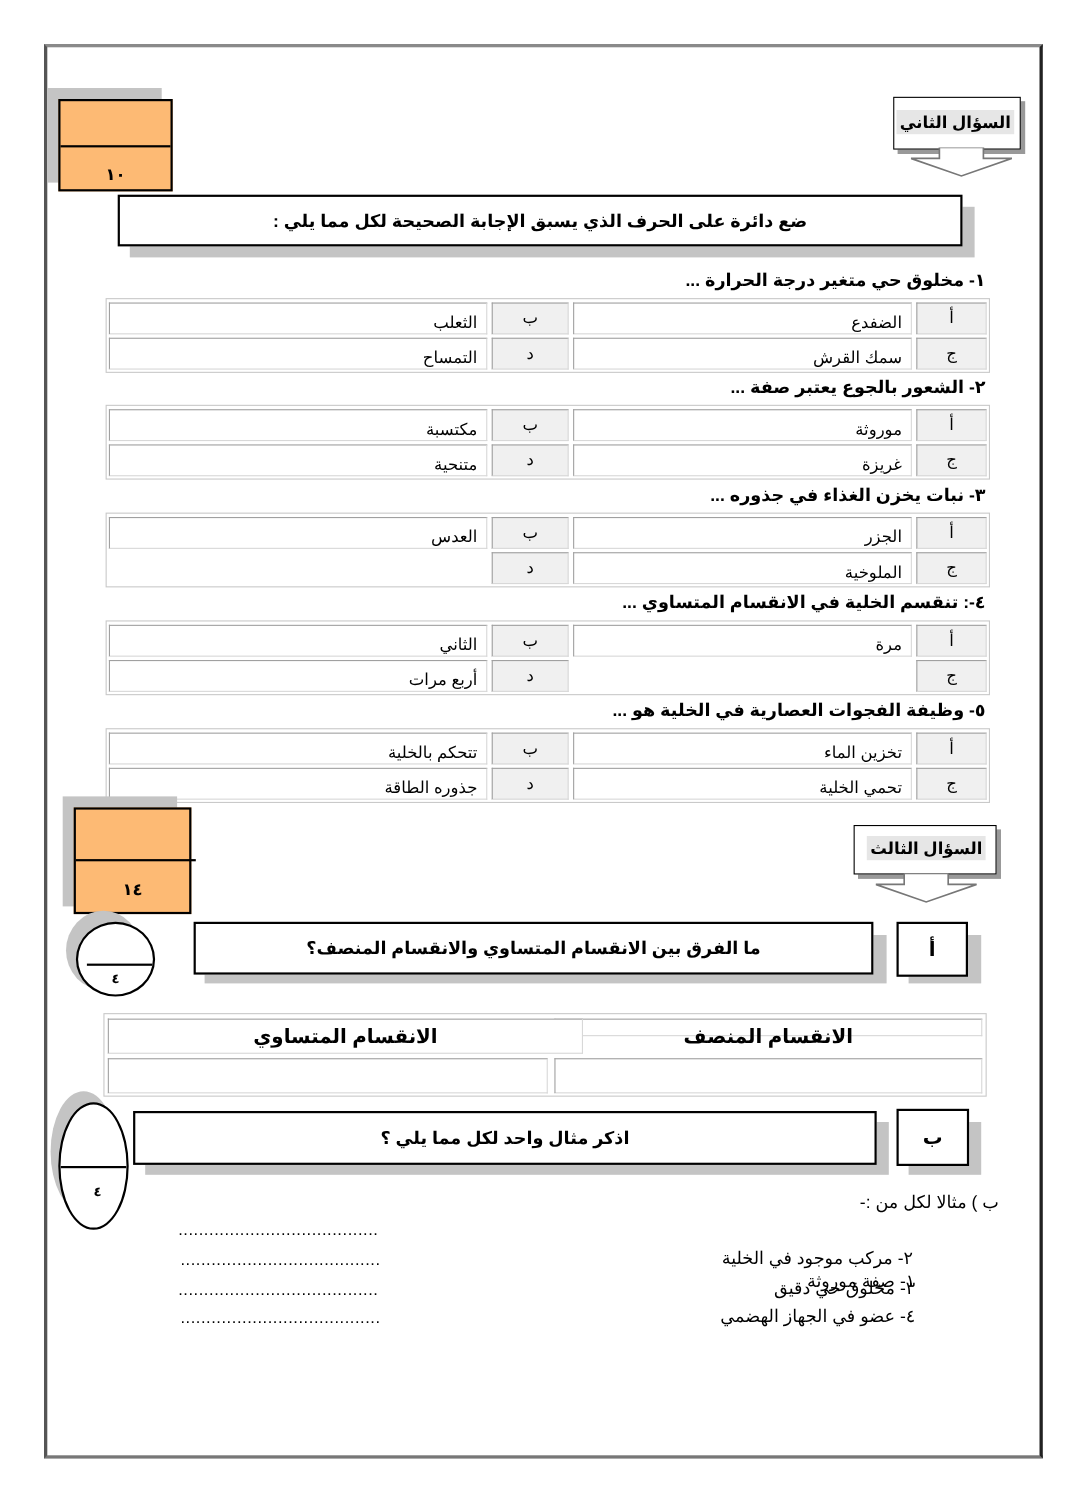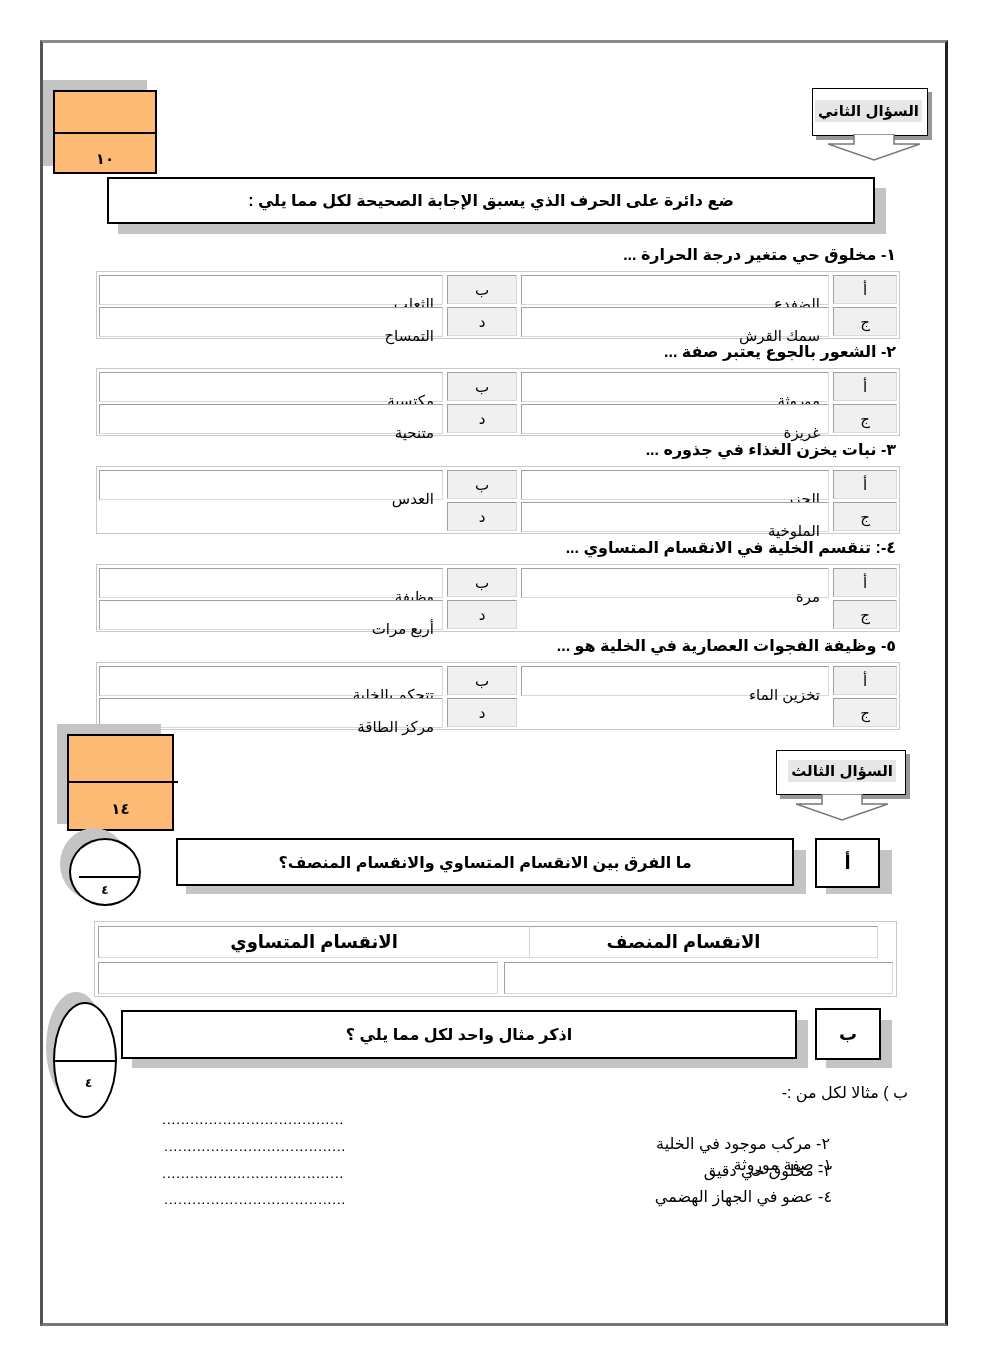--- a/index.html
+++ b/index.html
@@ -26,21 +26,21 @@
   .instr-box { border:2px solid #000; background:#fff; box-sizing:border-box;
                display:flex; align-items:center; justify-content:center;
                font-weight:bold; font-size:16px; direction:rtl; }
 
   
   .q-title { direction:rtl; font-weight:bold; font-size:16px; white-space:nowrap; }
   .mcq { border:1px solid #c9c9c9; box-sizing:border-box; background:#fff; }
   .mcq-row { position:absolute; left:2px; right:2px; height:29px; }
   .cell { position:absolute; top:0; height:29px; box-sizing:border-box;
           border:1px solid #a0a0a0; border-right-color:#d8d8d8; border-bottom-color:#d8d8d8;
-          font-size:15px; direction:rtl; line-height:27px; padding:14px 8px; white-space:nowrap; }
+          font-size:15px; direction:rtl; line-height:27px; padding:4px 8px; white-space:nowrap; }
   .cell.letter { background:#f0f0f0; text-align:center; padding:0; }
   .cell.text { background:#fff; text-align:right; }
 
   
   .cmp { border:1px solid #c9c9c9; box-sizing:border-box; }
   .cmp-cell { position:absolute; box-sizing:border-box; border:1px solid #a0a0a0;
               border-right-color:#d8d8d8; border-bottom-color:#d8d8d8; background:#fff;
               text-align:center; font-weight:bold; font-size:18px; direction:rtl; }
 
   
@@ -124,41 +124,42 @@
     <div class="cell letter" style="right:380px;width:70px;">د</div>
   </div>
 </div>
 
 <div class="abs q-title" style="right:96px;top:538px;">٤-: تنقسم الخلية في الانقسام المتساوي ...</div>
 <div class="abs mcq" style="left:96px;top:564px;width:804px;height:68px;">
   <div class="mcq-row" style="top:3px;">
     <div class="cell letter" style="right:0;width:64px;">أ</div>
     <div class="cell text" style="right:68px;width:308px;">مرة</div>
     <div class="cell letter" style="right:380px;width:70px;">ب</div>
-    <div class="cell text" style="right:454px;left:0;">وظيفة</div>
+    <div class="cell text" style="right:454px;left:0;">الثاني</div>
   </div>
   <div class="mcq-row" style="top:35px;">
     <div class="cell letter" style="right:0;width:64px;">ج</div>
     <div class="cell letter" style="right:380px;width:70px;">د</div>
     <div class="cell text" style="right:454px;left:0;">أربع مرات</div>
   </div>
 </div>
 
 <div class="abs q-title" style="right:96px;top:636px;">٥- وظيفة الفجوات العصارية في الخلية هو ...</div>
 <div class="abs mcq" style="left:96px;top:662px;width:804px;height:68px;">
   <div class="mcq-row" style="top:3px;">
     <div class="cell letter" style="right:0;width:64px;">أ</div>
     <div class="cell text" style="right:68px;width:308px;">تخزين الماء</div>
     <div class="cell letter" style="right:380px;width:70px;">ب</div>
     <div class="cell text" style="right:454px;left:0;">تتحكم بالخلية</div>
   </div>
   <div class="mcq-row" style="top:35px;">
     <div class="cell letter" style="right:0;width:64px;">ج</div>
-    <div class="cell letter" style="right:380px;width:70px;">د</div>
-    <div class="cell text" style="right:454px;left:0;">مركز الطاقة</div>
+    <div class="cell text" style="right:68px;width:308px;">تحمي الخلية</div>
+    <div class="cell letter" style="right:380px;width:70px;">د</div>
+    <div class="cell text" style="right:454px;left:0;">جذوره الطاقة</div>
   </div>
 </div>
 
 <div class="abs score-shadow" style="left:57px;top:724px;width:104px;height:100px;"></div>
 <div class="abs score-box" style="left:67px;top:734px;width:107px;height:97px;">
   <div class="div-line" style="top:45px;right:-6px;"></div>
   <div class="score-val" style="top:64px;">١٤</div>
 </div>
 
 <div class="abs" style="left:776px;top:750px;width:130px;height:72px;">
@@ -175,21 +176,21 @@
   <div class="score-val" style="left:0;right:0;top:43px;">٤</div>
 </div>
 
 <div class="abs instr-shadow" style="left:186px;top:850px;width:620px;height:44px;"></div>
 <div class="abs instr-box" style="left:176px;top:838px;width:618px;height:48px;">ما الفرق بين الانقسام المتساوي والانقسام المنصف؟</div>
 
 <div class="abs instr-shadow" style="left:826px;top:850px;width:66px;height:44px;"></div>
 <div class="abs small-letter-box" style="left:815px;top:838px;width:65px;height:50px;">أ</div>
 
 <div class="abs cmp" style="left:94px;top:921px;width:803px;height:76px;">
-  <div class="cmp-cell" style="right:18px;top:4px;width:389px;height:32px;line-height:30px;">الانقسام المنصف</div>
+  <div class="cmp-cell" style="right:3px;top:4px;width:389px;height:16px;line-height:30px;">الانقسام المنصف</div>
   <div class="cmp-cell" style="left:3px;top:4px;width:432px;height:32px;line-height:30px;">الانقسام المتساوي</div>
   <div class="cmp-cell" style="right:3px;top:40px;width:389px;height:32px;"></div>
   <div class="cmp-cell" style="left:3px;top:40px;width:400px;height:32px;"></div>
 </div>
 
 <div class="abs circle-shadow" style="left:46px;top:992px;width:60px;height:110px;"></div>
 <div class="abs circle" style="left:53px;top:1002px;width:64px;height:116px;">
   <div class="div-line" style="left:0;right:0;top:56px;"></div>
   <div class="score-val" style="left:30px;top:72px;">٤</div>
 </div>

